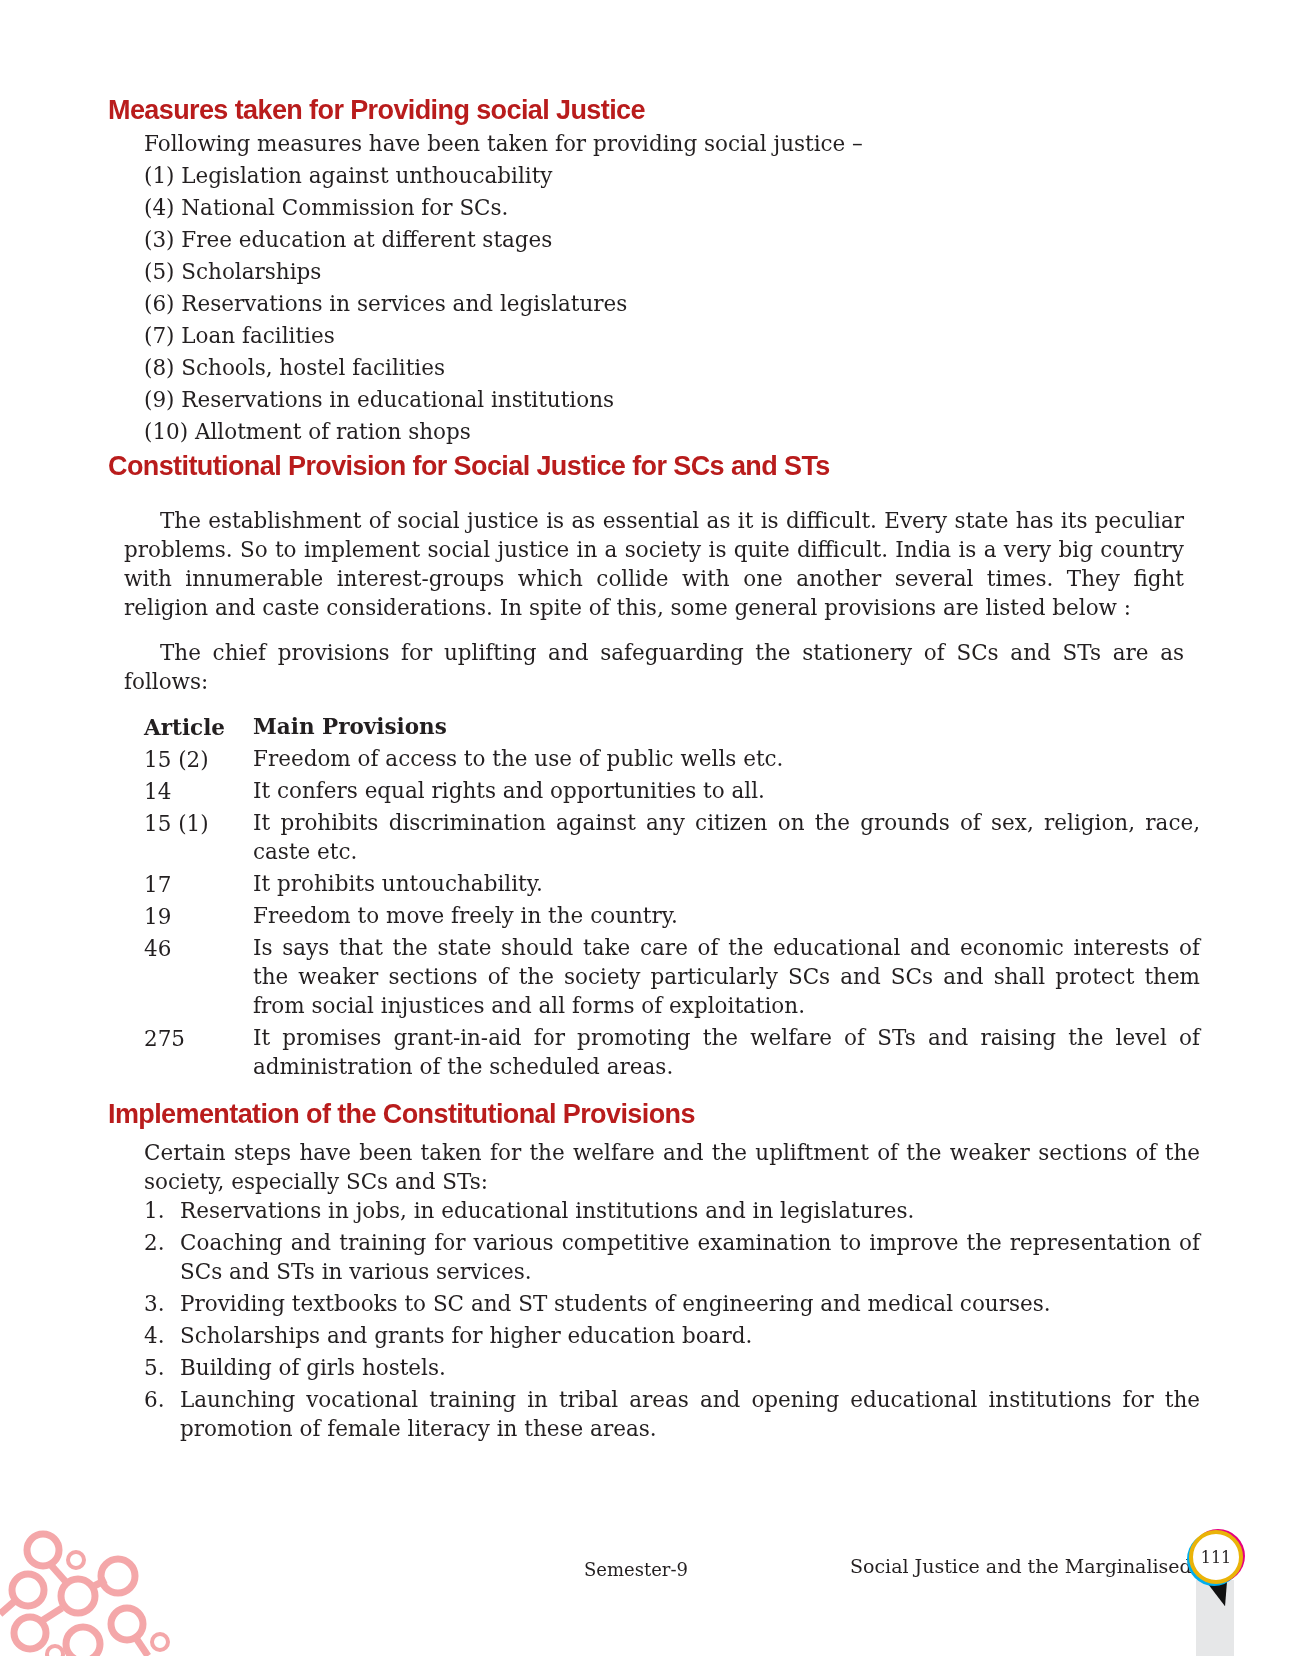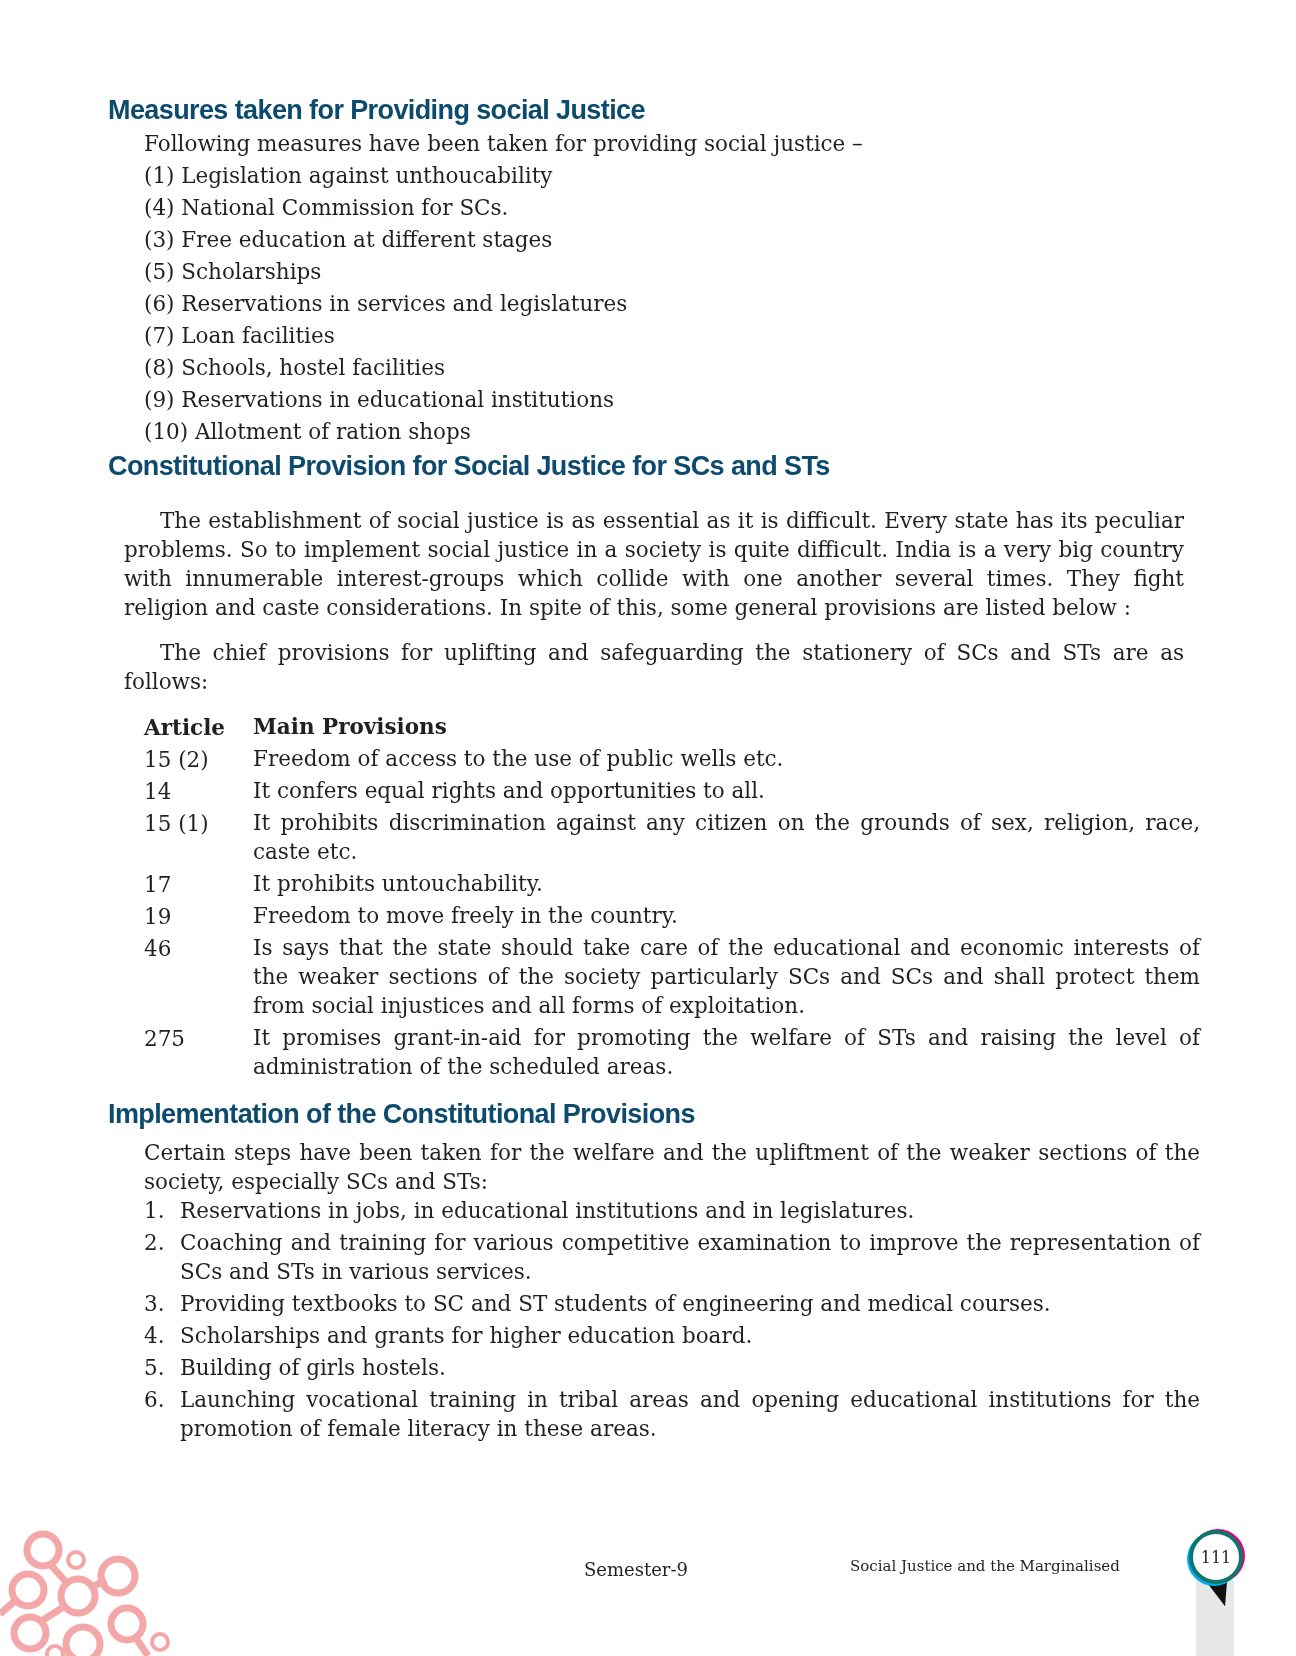--- a/index.html
+++ b/index.html
@@ -4,44 +4,44 @@
 <style>
   html, body { margin: 0; padding: 0; background: #ffffff; }
   body {
     width: 1296px; height: 1656px; position: relative; overflow: hidden;
     font-family: "DejaVu Serif", "Liberation Serif", serif;
     color: #231f20;
   }
   .page { position: absolute; left: 108px; top: 92px; width: 1092px; }
   h2.section {
     font-family: "Liberation Sans", "DejaVu Sans", sans-serif;
-    font-weight: bold; color: #0c4a6e; font-size: 27px;
+    font-weight: bold; color: #b91c1c; font-size: 27px;
     letter-spacing: -0.6px; margin: 0; line-height: 36px;
   }
   .txt { font-size: 21.5px; line-height: 32px; }
   .indent { padding-left: 36px; }
   .para { text-align: justify; text-indent: 36px; margin: 16px; }
   .plain-list { list-style: none; margin: 0; padding: 0 0 0 36px; }
   .plain-list li { margin: 0; }
   .tbl { margin: 0 0 0 36px; border-collapse: collapse; width: 1056px; }
   .tbl td, .tbl th { vertical-align: top; padding: 0; text-align: left; font-weight: normal; }
   .tbl th { font-weight: bold; }
   .tbl .col-a { width: 109px; }
   .tbl .col-b { text-align: justify; line-height: 29px; padding-bottom: 3px; margin-left: 12px; }
   .num-list { list-style: none; margin: 0; padding: 0 0 0 36px; }
   .num-list li { display: flex; line-height: 29px; margin-bottom: 3px; }
   .num-list .n { width: 36px; flex: none; }
   .num-list .t { flex: 1; text-align: justify; }
   .gap-s { height: 6px; }
   .gap-m { height: 12px; }
   .footer-sem { position: absolute; left: 584px; top: 1554px; font-size: 18px; }
-  .footer-title { position: absolute; left: 850px; top: 1550px; font-size: 15px; }
+  .footer-title { position: absolute; left: 850px; top: 1550px; font-size: 19px; }
   .badge {
     position: absolute; left: 1189px; top: 1530px; width: 46px; height: 46px;
-    border-radius: 50%; background: #fff; border: 4px solid #0f766e;
+    border-radius: 50%; background: #fff; border: 4px solid #eab308;
     box-shadow: 2px -1px 0 #e6007e, -2px 2px 0 #00aeef;
     display: flex; align-items: center; justify-content: center;
     font-size: 16px; z-index: 3;
   }
   .badge-tail {
     position: absolute; left: 1208px; top: 1570px; width: 0; height: 0;
     border-left: 10px solid transparent; border-right: 18px solid transparent;
     border-top: 36px solid #111; transform: rotate(-22deg); z-index: 2;
   }
   .bar { position: absolute; left: 1196px; top: 1580px; width: 38px; height: 76px; background: #e6e7e8; z-index: 1; }

